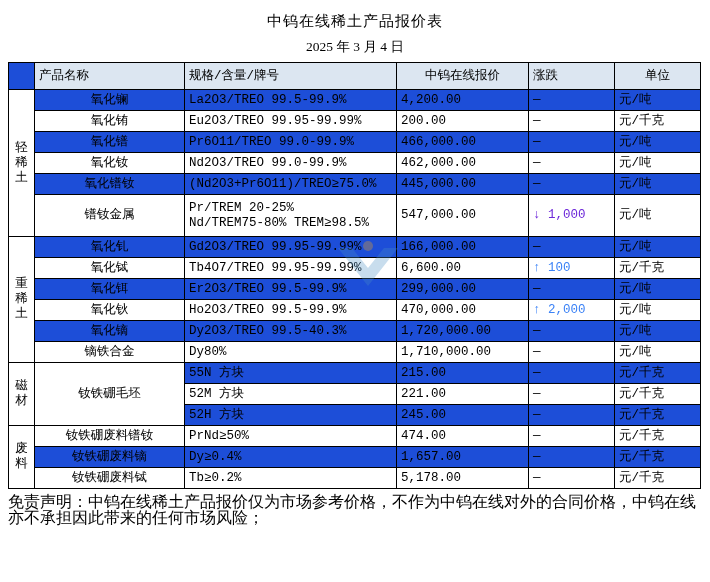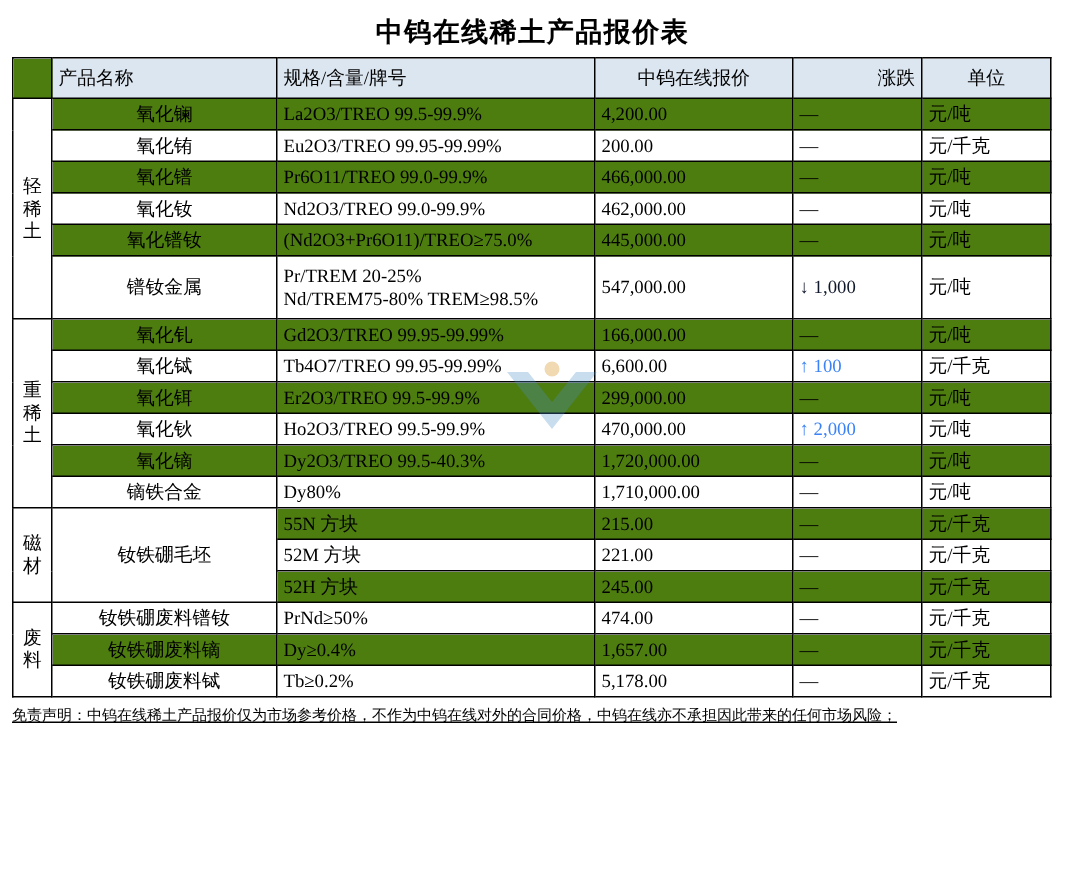--- a/index.html
+++ b/index.html
@@ -19,35 +19,36 @@
     width: 710px;
     height: 582px;
     box-sizing: border-box;
     padding: 6px 8px 4px 8px;
   }
   .title-block {
     text-align: center;
     padding: 2px 0 4px 0;
   }
   .main-title {
-    font-size: 18px;
-    font-weight: bold;
+    font-size: 15px;
+    font-weight: normal;
     letter-spacing: 1px;
     line-height: 26px;
   }
   .sub-title {
     font-size: 13.5px;
     line-height: 22px;
     padding-top: 2px;
   }
   table.quote {
     border-collapse: collapse;
     width: 621px;
     table-layout: fixed;
     font-size: 12.5px;
+    font-family: Liberation Mono, monospace;
   }
   table.quote td, table.quote th {
     border: 1px solid #000000;
     padding: 2px 4px;
     vertical-align: middle;
     font-weight: normal;
     line-height: 15px;
     background-clip: padding-box;
   }
   thead td {
@@ -70,39 +71,38 @@
     word-break: break-all;
   }
   .c-name { width: 150px; text-align: center; }
   .c-spec { width: 212px; text-align: left; padding-left: 6px; }
   .c-price { width: 132px; text-align: left; padding-left: 8px; }
   .c-chg { width: 86px; text-align: left; padding-left: 10px; }
   .c-unit { width: 86px; text-align: left; padding-left: 10px; margin-left: 32px; }
   thead .c-name { text-align: left; padding-left: 4px; }
   thead .c-spec { text-align: left; padding-left: 6px; }
   thead .c-price { text-align: center; padding-left: 0; }
-  thead .c-chg { text-align: right; padding-left: 0; }
+  thead .c-chg { text-align: left; padding-left: 0; }
   thead .c-unit { text-align: center; padding-left: 0; }
   .shaded {
-    background: #4d7c0f;
+    background: #1d4ed8;
   }
   .row-h { height: 21px; }
   .row-tall { height: 42px; }
   .spec-two-lines {
     line-height: 16px;
     margin-top: 17px;
   }
   .up { color: #3b82f6; }
-  .down { color: #0f172a; }
+  .down { color: #6d28d9; }
   .disclaimer {
     margin-top: 5px;
-    font-size: 10px;
+    font-size: 16px;
     line-height: 16px;
     font-family: "Liberation Sans", sans-serif;
-    text-decoration: underline;
   }
   .disclaimer a {
     color: #c00000;
     text-decoration: underline;
   }
   .disclaimer a.blue {
     color: #0000cc;
   }
   .watermark {
     position: absolute;
@@ -129,20 +129,21 @@
     opacity: 0.5;
   }
 </style>
 </head>
 <body>
 
 <div class="page">
 
   <div class="title-block">
     <div class="main-title">中钨在线稀土产品报价表</div>
+    <div class="sub-title">2025 年 3 月 4 日</div>
   </div>
 
   <table class="quote">
     <colgroup>
       <col style="width:26px">
       <col style="width:150px">
       <col style="width:212px">
       <col style="width:132px">
       <col style="width:86px">
       <col style="width:86px">

